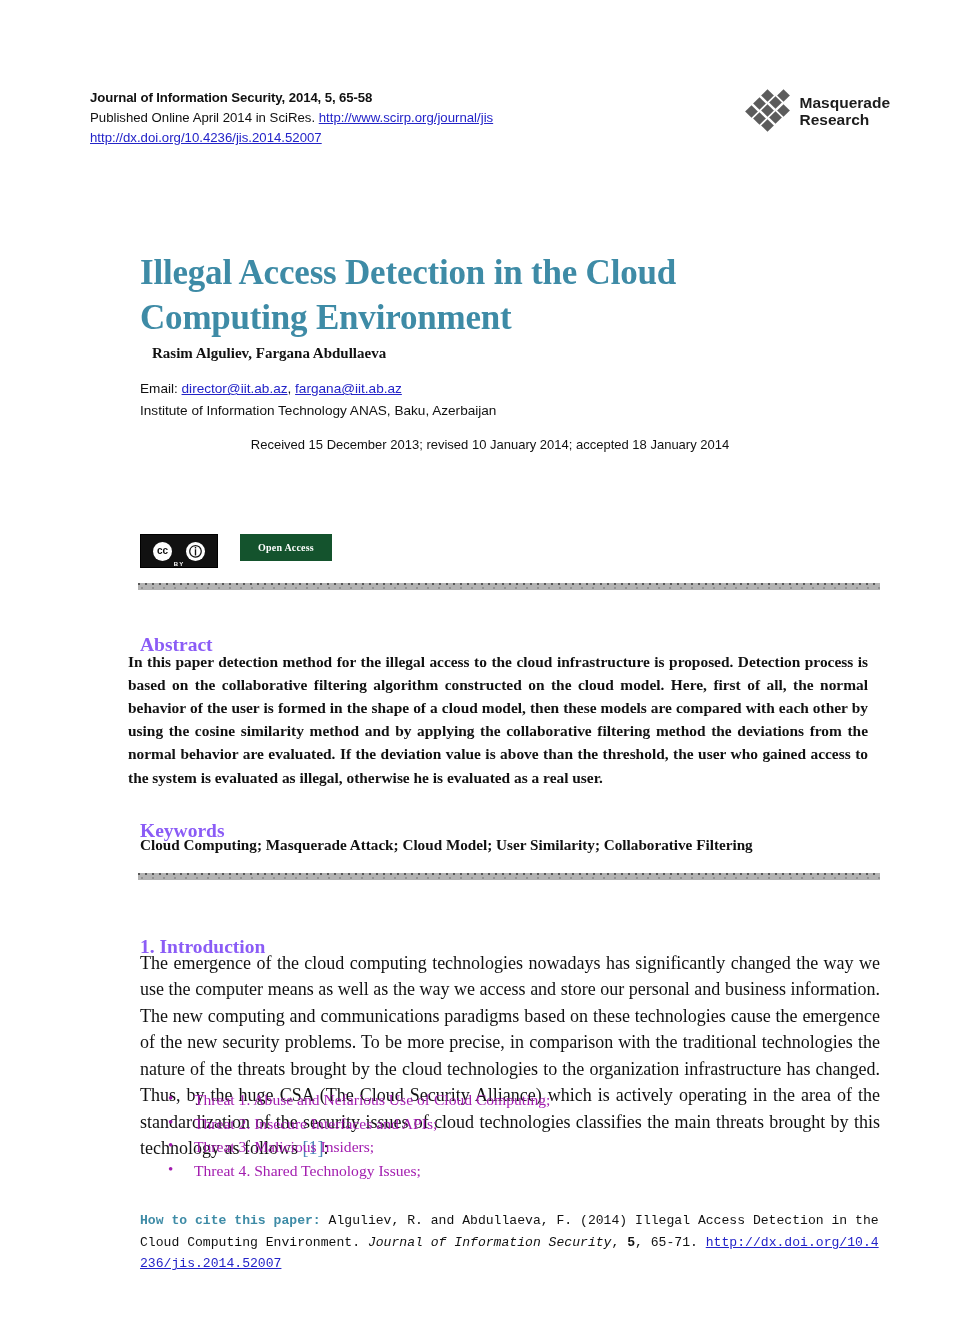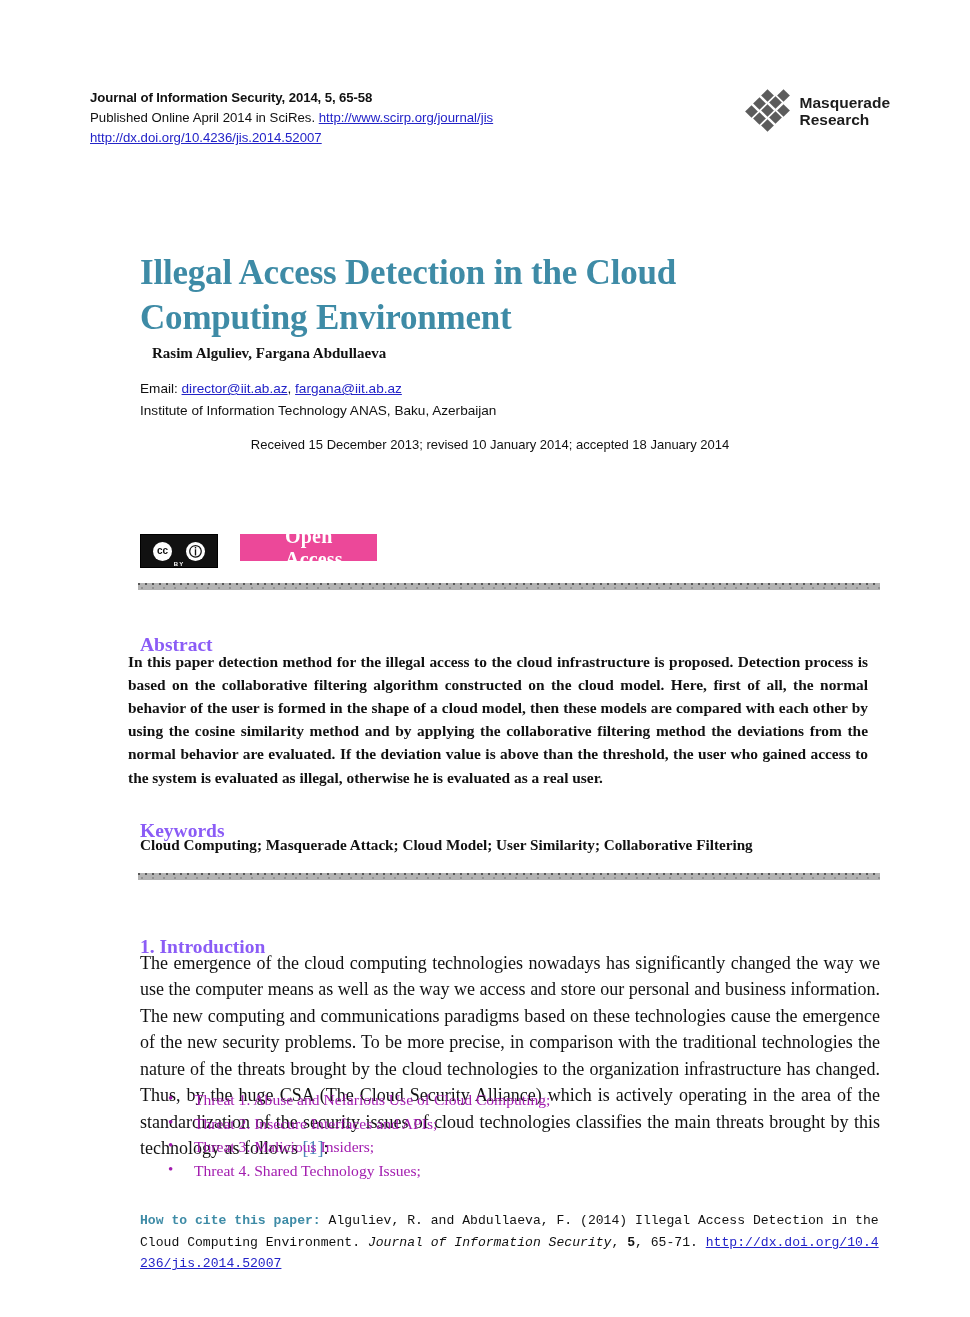--- a/index.html
+++ b/index.html
@@ -172,30 +172,29 @@
     text-align: center;
     color: #fff;
     font-size: 6px;
     font-weight: bold;
     letter-spacing: 1px;
     line-height: 1;
   }
   .oa-badge {
     width: 92px;
     height: 27px;
-    background: #ec4899;
+    background: #14532d;
     color: #ffffff;
     font-family: "Liberation Serif", serif;
     font-weight: bold;
-    font-size: 20px;
+    font-size: 10px;
     display: flex;
     align-items: center;
     justify-content: center;
     letter-spacing: 0.2px;
-    padding-left: 45px;
   }
 
   
   .rule {
     position: absolute;
     left: 138px;
     width: 742px;
     height: 7px;
     background-color: #b3b3b3;
     background-image:

